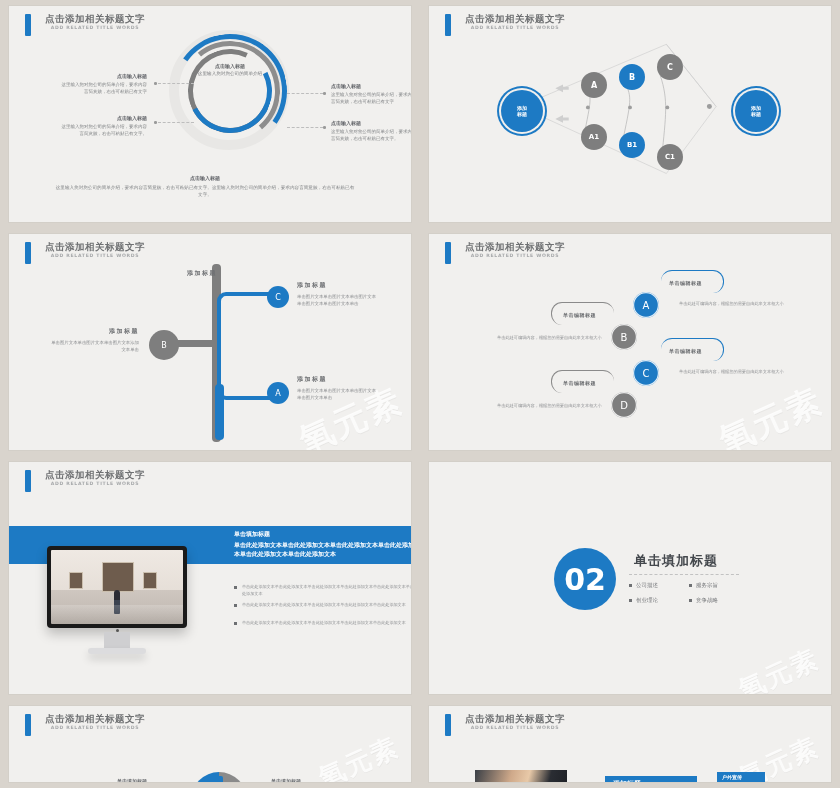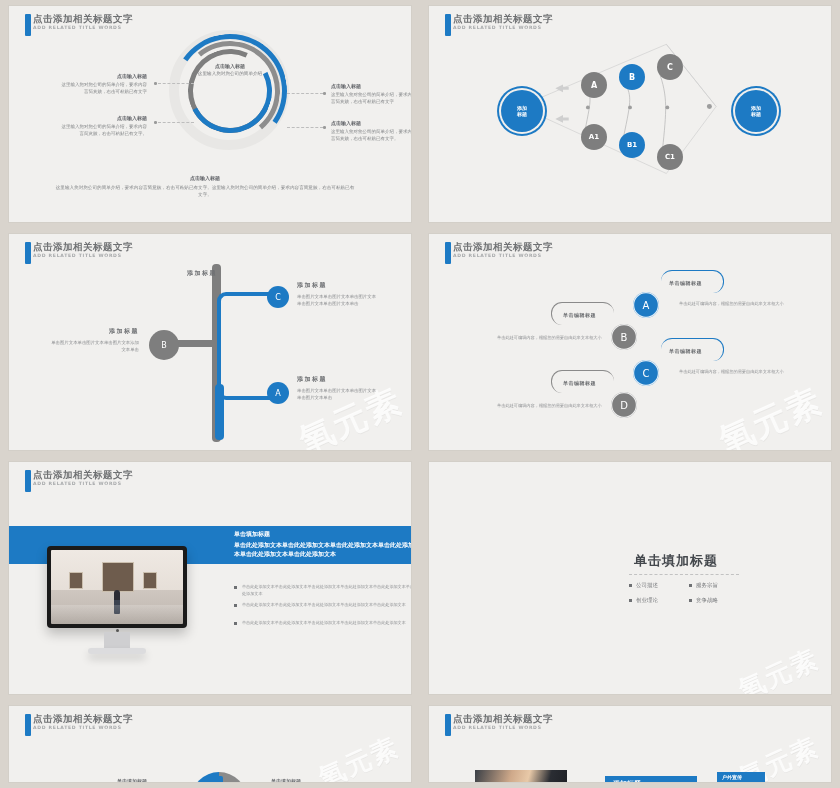--- a/index.html
+++ b/index.html
@@ -18,21 +18,21 @@
   .slide{
     position:relative;
     background:#f0efed;
     margin:6px 9px 6px 9px;
     overflow:hidden;
     box-shadow:0 0 0 1px rgba(0,0,0,0.025);
   }
   .slide-inner{position:absolute;inset:0;background:#f1f0ee;}
 
   
-  .hdr{position:absolute;left:16px;top:8px;display:flex;align-items:flex-start;gap:2px;}
+  .hdr{position:absolute;left:16px;top:8px;display:flex;align-items:flex-start;gap:14px;text-align:center;}
   .hdr-bar{width:6px;height:22px;background:#1d7ac4;flex:0 0 auto;border-radius:1px;}
   .hdr-txt{line-height:1;}
   .hdr-cn{font-size:9.5px;color:#6f7173;letter-spacing:.5px;font-weight:700;white-space:nowrap;}
   .hdr-en{font-size:4.6px;color:#a7a9ab;letter-spacing:.7px;margin-top:2.5px;white-space:nowrap;font-weight:700;}
 
   
   .wm{position:absolute;right:6px;bottom:6px;font-size:34px;color:rgba(255,255,255,.82);
       font-weight:700;transform:rotate(-24deg);letter-spacing:2px;pointer-events:none;
       text-shadow:0 1px 0 rgba(0,0,0,.04);}
   .wm.small{font-size:26px;right:10px;bottom:2px;}
@@ -375,20 +375,21 @@
       <div class="bl" style="top:158px;">
         <span>单击此处添加文本单击此处添加文本单击此处添加文本单击此处添加文本单击此处添加文本</span>
       </div>
     </div>
   </div>
 
   <div class="slide s6">
     <div class="slide-inner">
       <div class="wm small">氧元素</div>
 
+      <div class="big-num">02</div>
       <div class="s6-title">单击填加标题</div>
       <div class="s6-rule"></div>
       <div class="s6-items">
         <div class="s6-item">公司描述</div>
         <div class="s6-item">服务宗旨</div>
         <div class="s6-item">创业理论</div>
         <div class="s6-item">竞争战略</div>
       </div>
     </div>
   </div>

